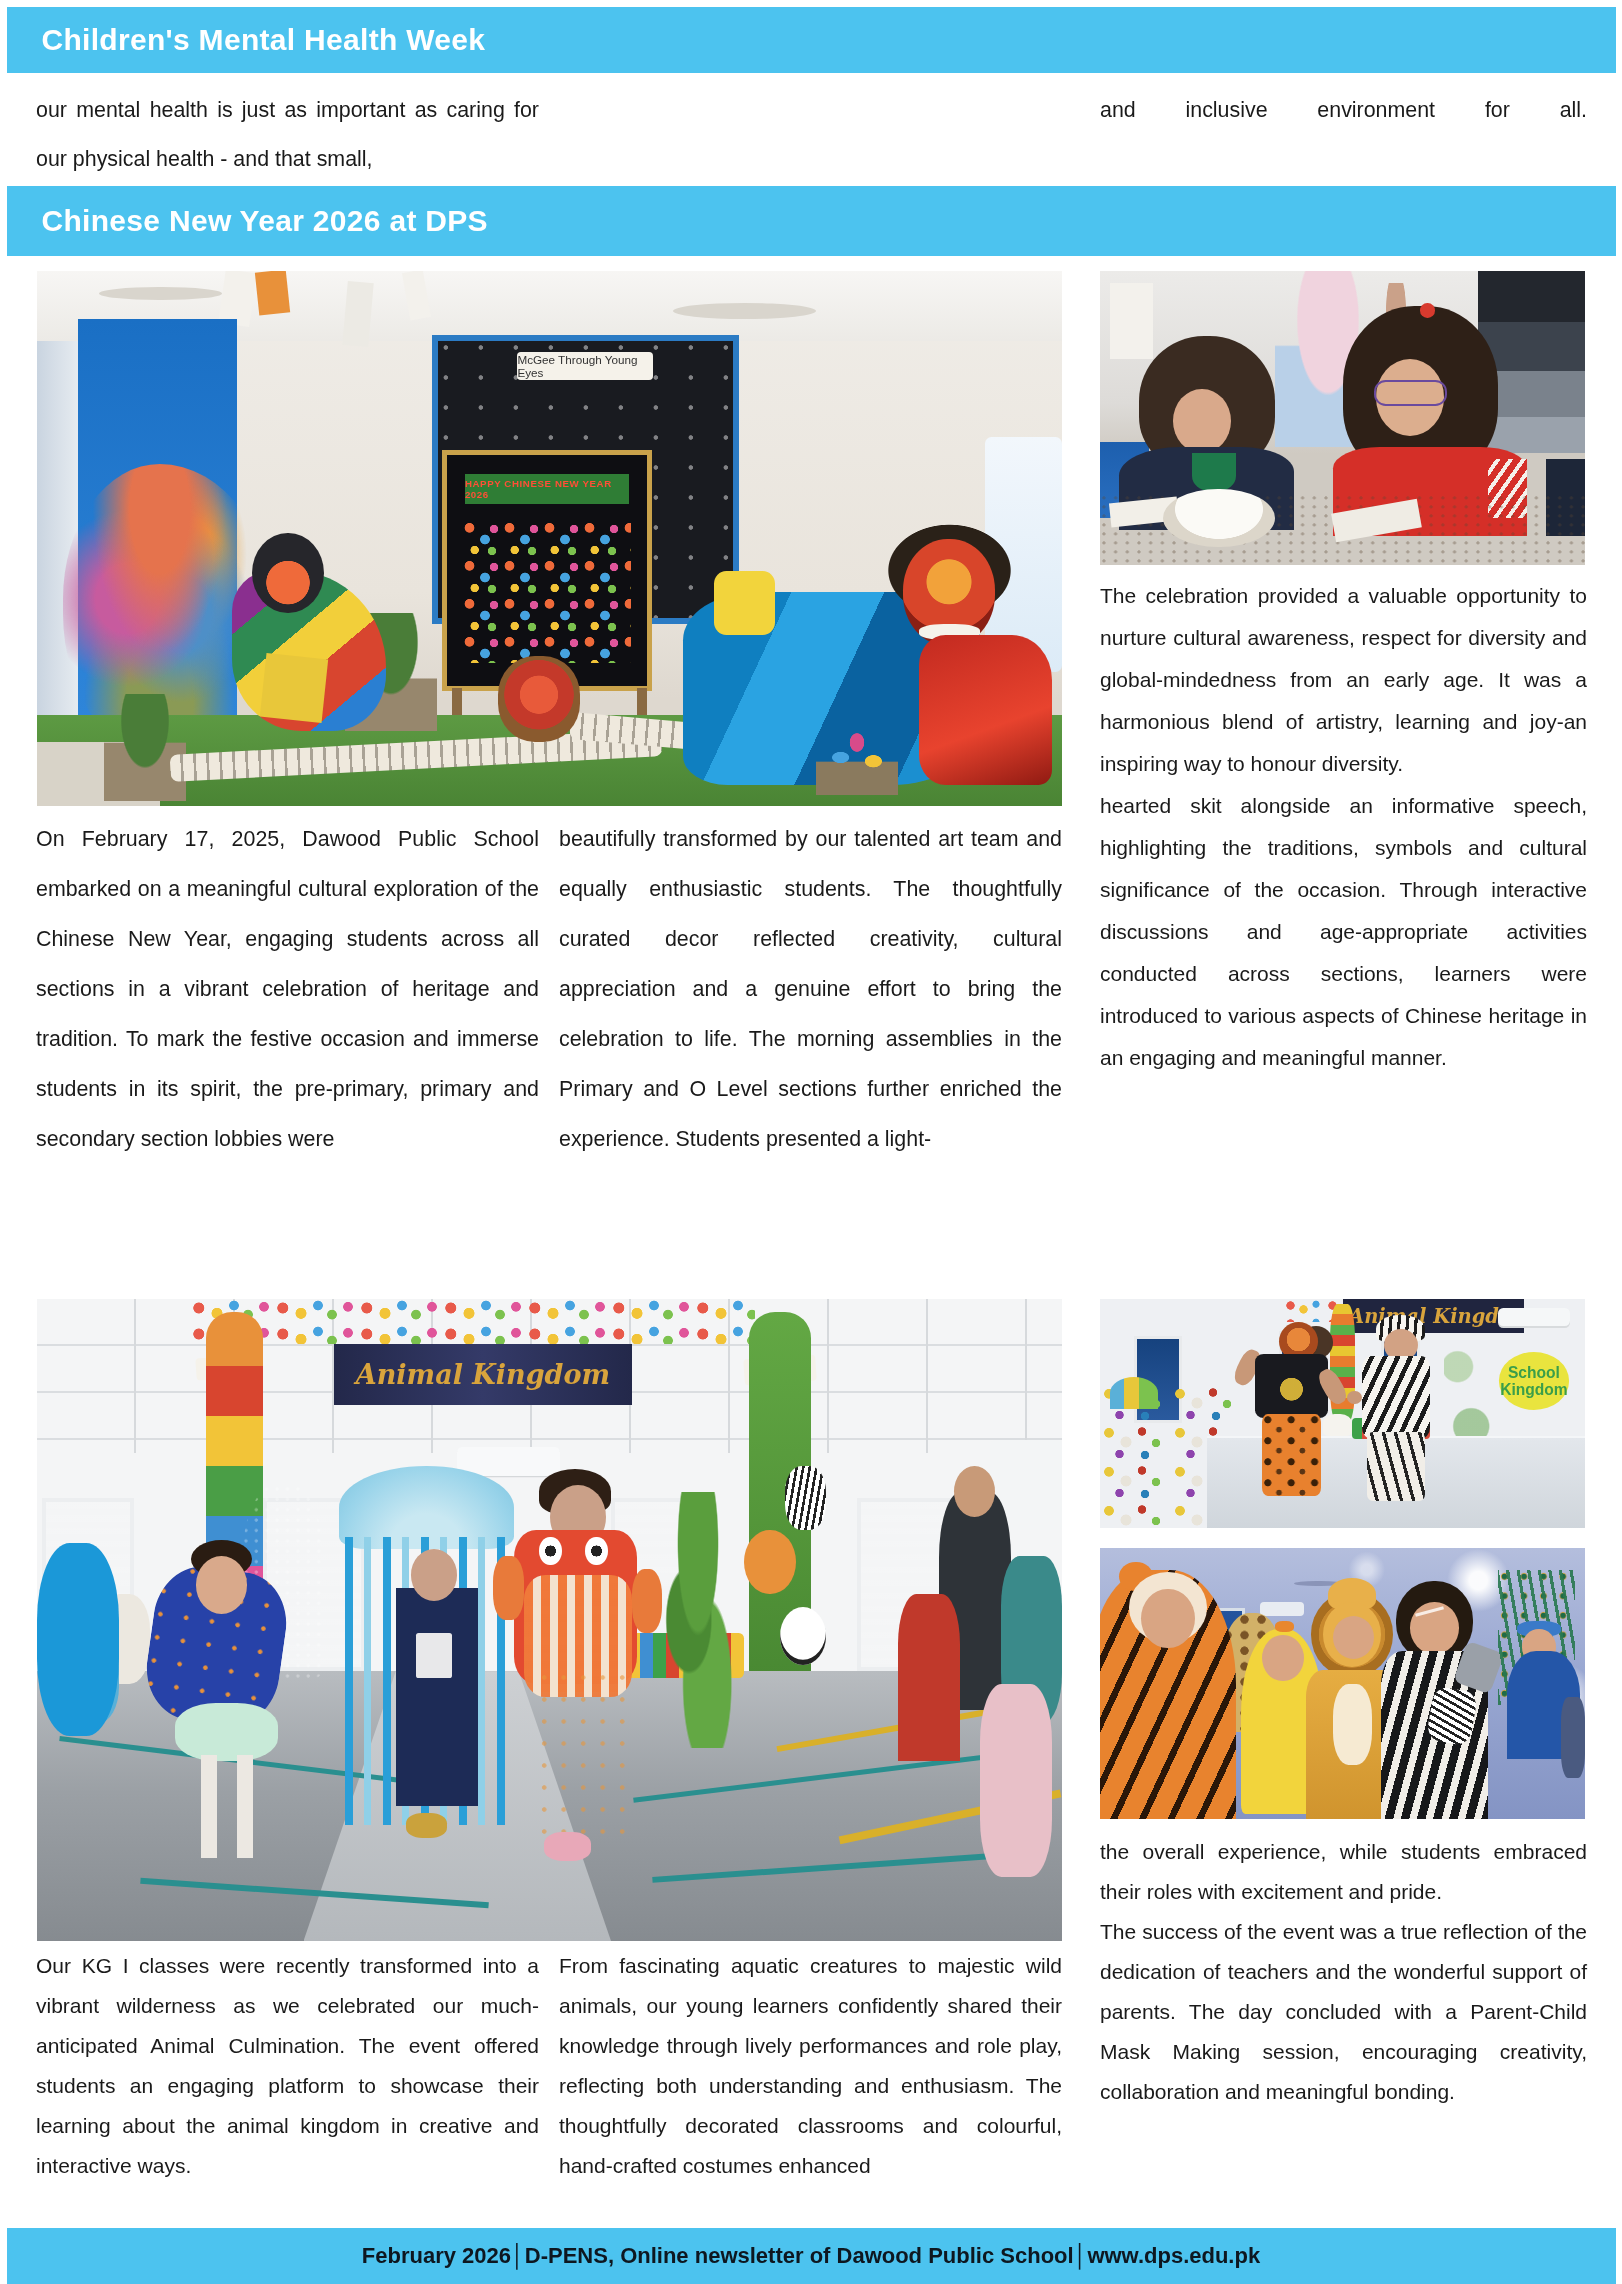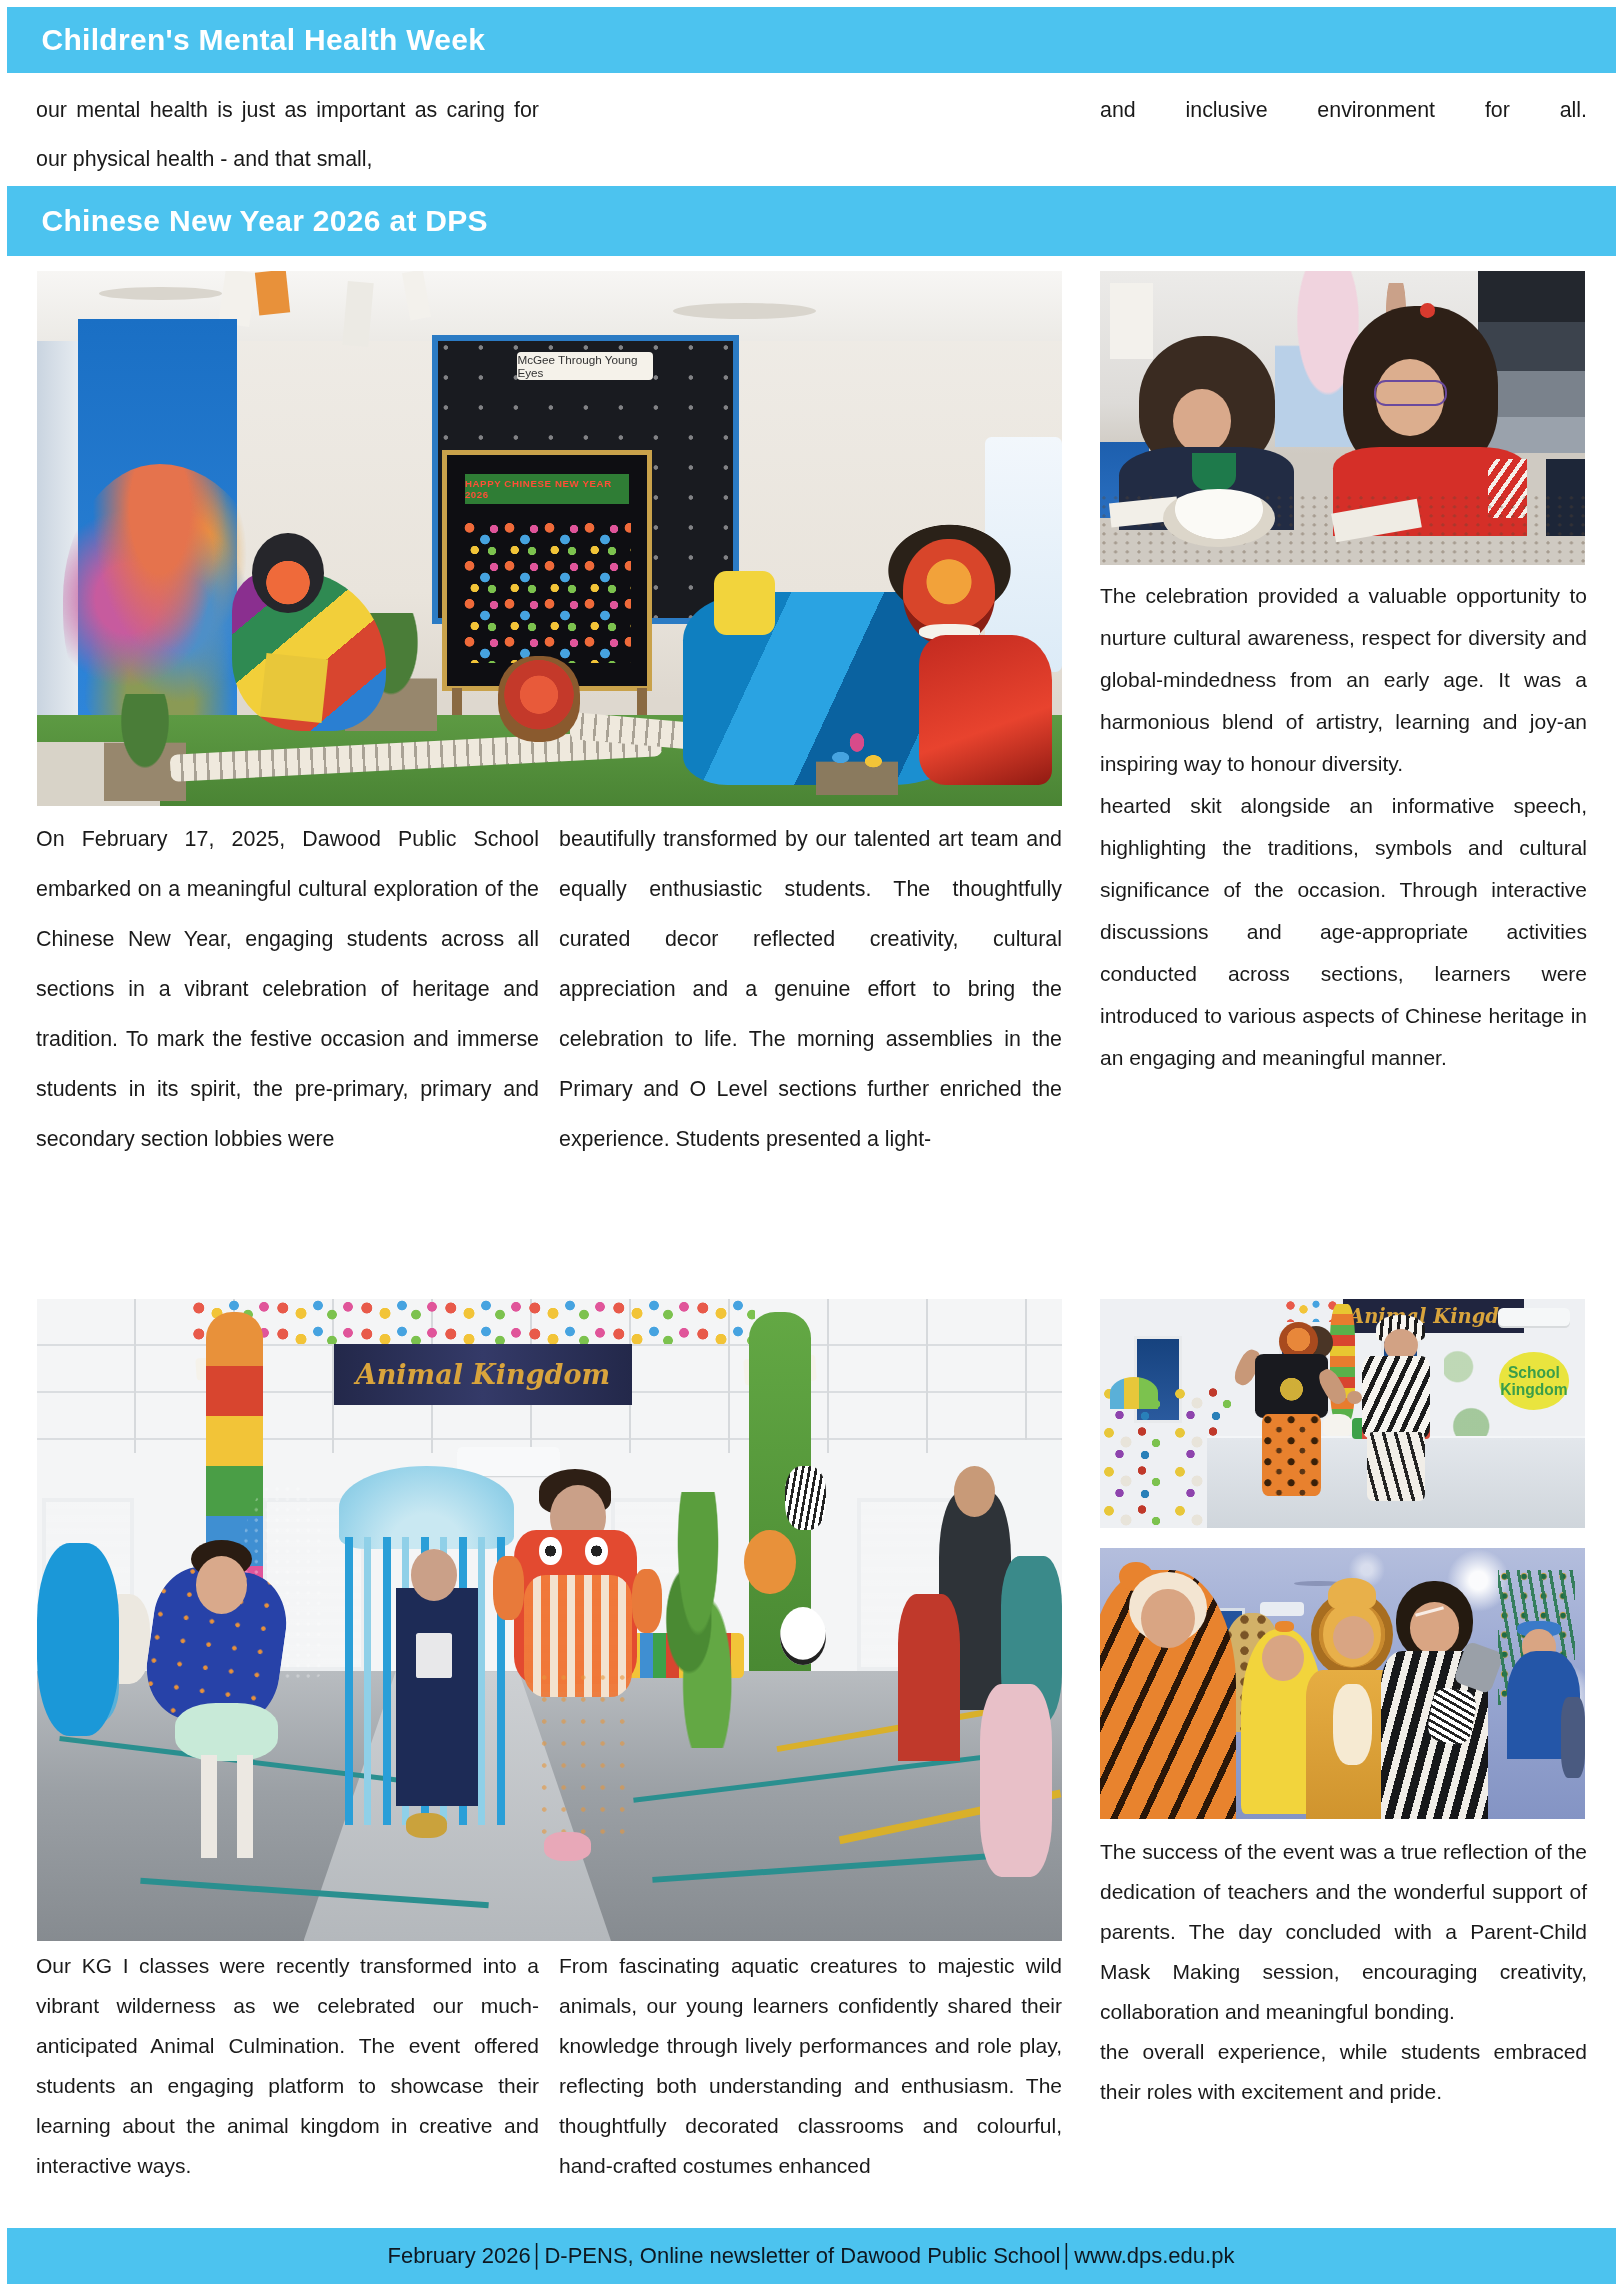--- a/index.html
+++ b/index.html
@@ -11,21 +11,21 @@
   .coltext{position:absolute;text-align:justify;color:var(--text-color,#1a1a1a);}
   .coltext p{margin:0;padding:0;}
   .lh-top{font-size:21.4px;line-height:49px;}
   .lh-wide{font-size:21.4px;line-height:50px;}
   .lh-mid{font-size:21px;line-height:42px;}
   .lh-tight{font-size:21px;line-height:40px;}
   .justify-last{text-align-last:justify;}
   .photo{position:absolute;overflow:hidden;background:#e8e6e2;}
   .s{position:absolute;}
   .footer{position:absolute;left:6.5px;top:2228px;width:1609px;height:56px;background:var(--banner-blue,#4cc3ef);
-          display:flex;align-items:center;justify-content:center;font-weight:normal;font-size:22px;color:#0e1720;}
+          display:flex;align-items:center;justify-content:center;font-weight:bold;font-size:22px;color:#0e1720;}
   .goldscript{color:#d9a43c;font-family:"DejaVu Serif",serif;font-style:italic;font-weight:bold;}
   .tinylabel{background:#f5f2ea;color:#333;display:flex;align-items:center;justify-content:center;border-radius:3.9px;}
 </style>
 </head>
 <body>
 
 <div class="page">
 
   <div class="banner" style="top:6.5px;">
     <span>Children's Mental Health Week</span>
@@ -250,22 +250,22 @@
     <div class="s" style="left:74%;top:36%;width:8%;height:16%;background:#9aa0a8;border-radius:20%;transform:rotate(20deg);"></div>
     <div class="s" style="left:68%;top:52%;width:9%;height:20%;background:repeating-linear-gradient(20deg,#ffffff 0 3.9px,#222 3.9px 6.5px);border-radius:30%;transform:rotate(10deg);"></div>
     <div class="s" style="left:82%;top:8%;width:16%;height:50%;background-image:repeating-linear-gradient(80deg,rgba(40,120,80,.9) 0 3.2px,rgba(20,90,60,0) 3.2px 10.4px),radial-gradient(circle at 6.5px 6.5px,#1f6b47 2.6px,#d9a43c 3.2px,transparent 3.9px);background-size:100% 100%,19.5px 19.5px;"></div>
     <div class="s" style="left:86%;top:27%;width:9%;height:6%;background:#3a7ac8;border-radius:40%;"></div>
     <div class="s" style="left:87%;top:30%;width:7%;height:13%;background:#d9a583;border-radius:50%;"></div>
     <div class="s" style="left:84%;top:38%;width:15%;height:40%;background:#2456a8;border-radius:40% 40% 0 0;"></div>
     <div class="s" style="left:95%;top:55%;width:5%;height:30%;background:#4a5a80;border-radius:30%;"></div>
   </div>
 
   <div class="coltext lh-tight" style="left:1100px;top:1832px;width:487px;">
+    <p>the overall experience, while students embraced their roles with excitement and pride.</p>
     <p>The success of the event was a true reflection of the dedication of teachers and the wonderful support of parents. The day concluded with a Parent-Child Mask Making session, encouraging creativity, collaboration and meaningful bonding.</p>
-    <p>the overall experience, while students embraced their roles with excitement and pride.</p>
   </div>
 
   <div class="coltext lh-tight" style="left:36px;top:1946px;width:503px;">
     <p>Our KG I classes  were recently transformed into a vibrant wilderness as we celebrated our much-anticipated Animal Culmination. The event offered students an engaging platform to showcase their learning about the animal kingdom in creative and interactive ways.</p>
   </div>
   <div class="coltext lh-tight" style="left:559px;top:1946px;width:503px;">
     <p>From fascinating aquatic creatures to majestic wild animals, our young learners confidently shared their knowledge through lively performances and role play, reflecting both understanding and enthusiasm. The thoughtfully decorated classrooms and colourful, hand-crafted costumes enhanced</p>
   </div>
 
   <div class="footer">

